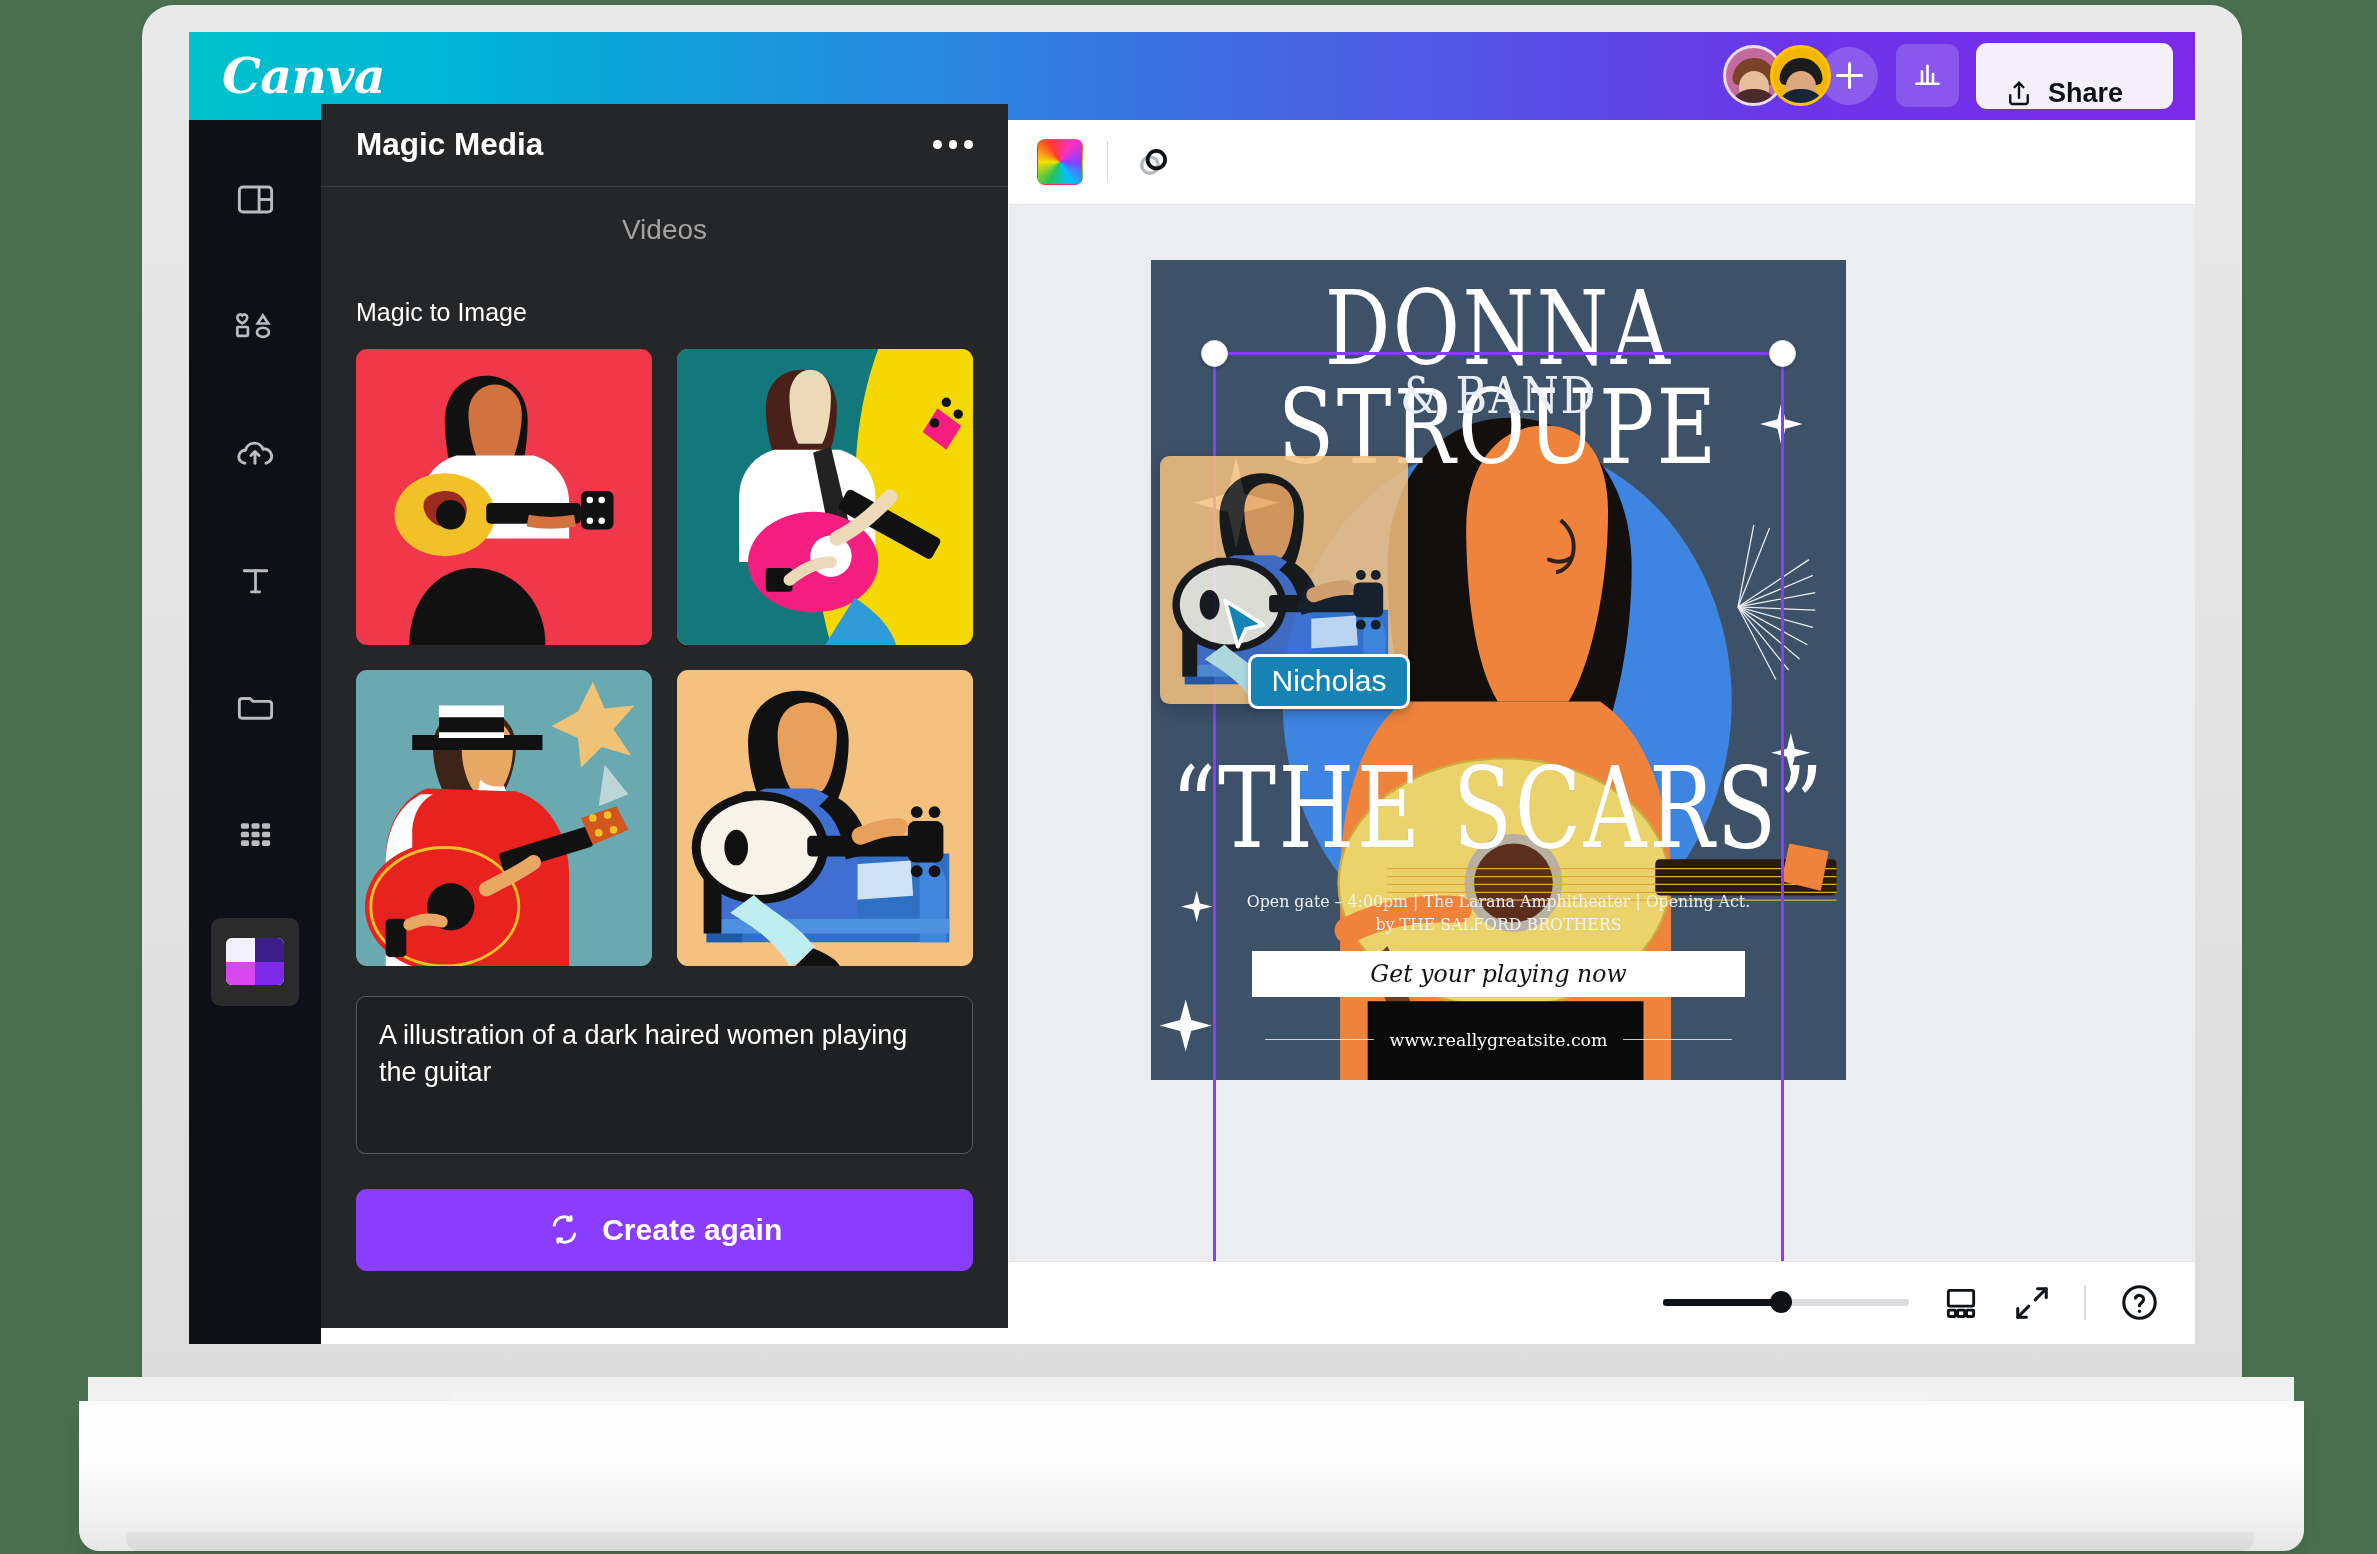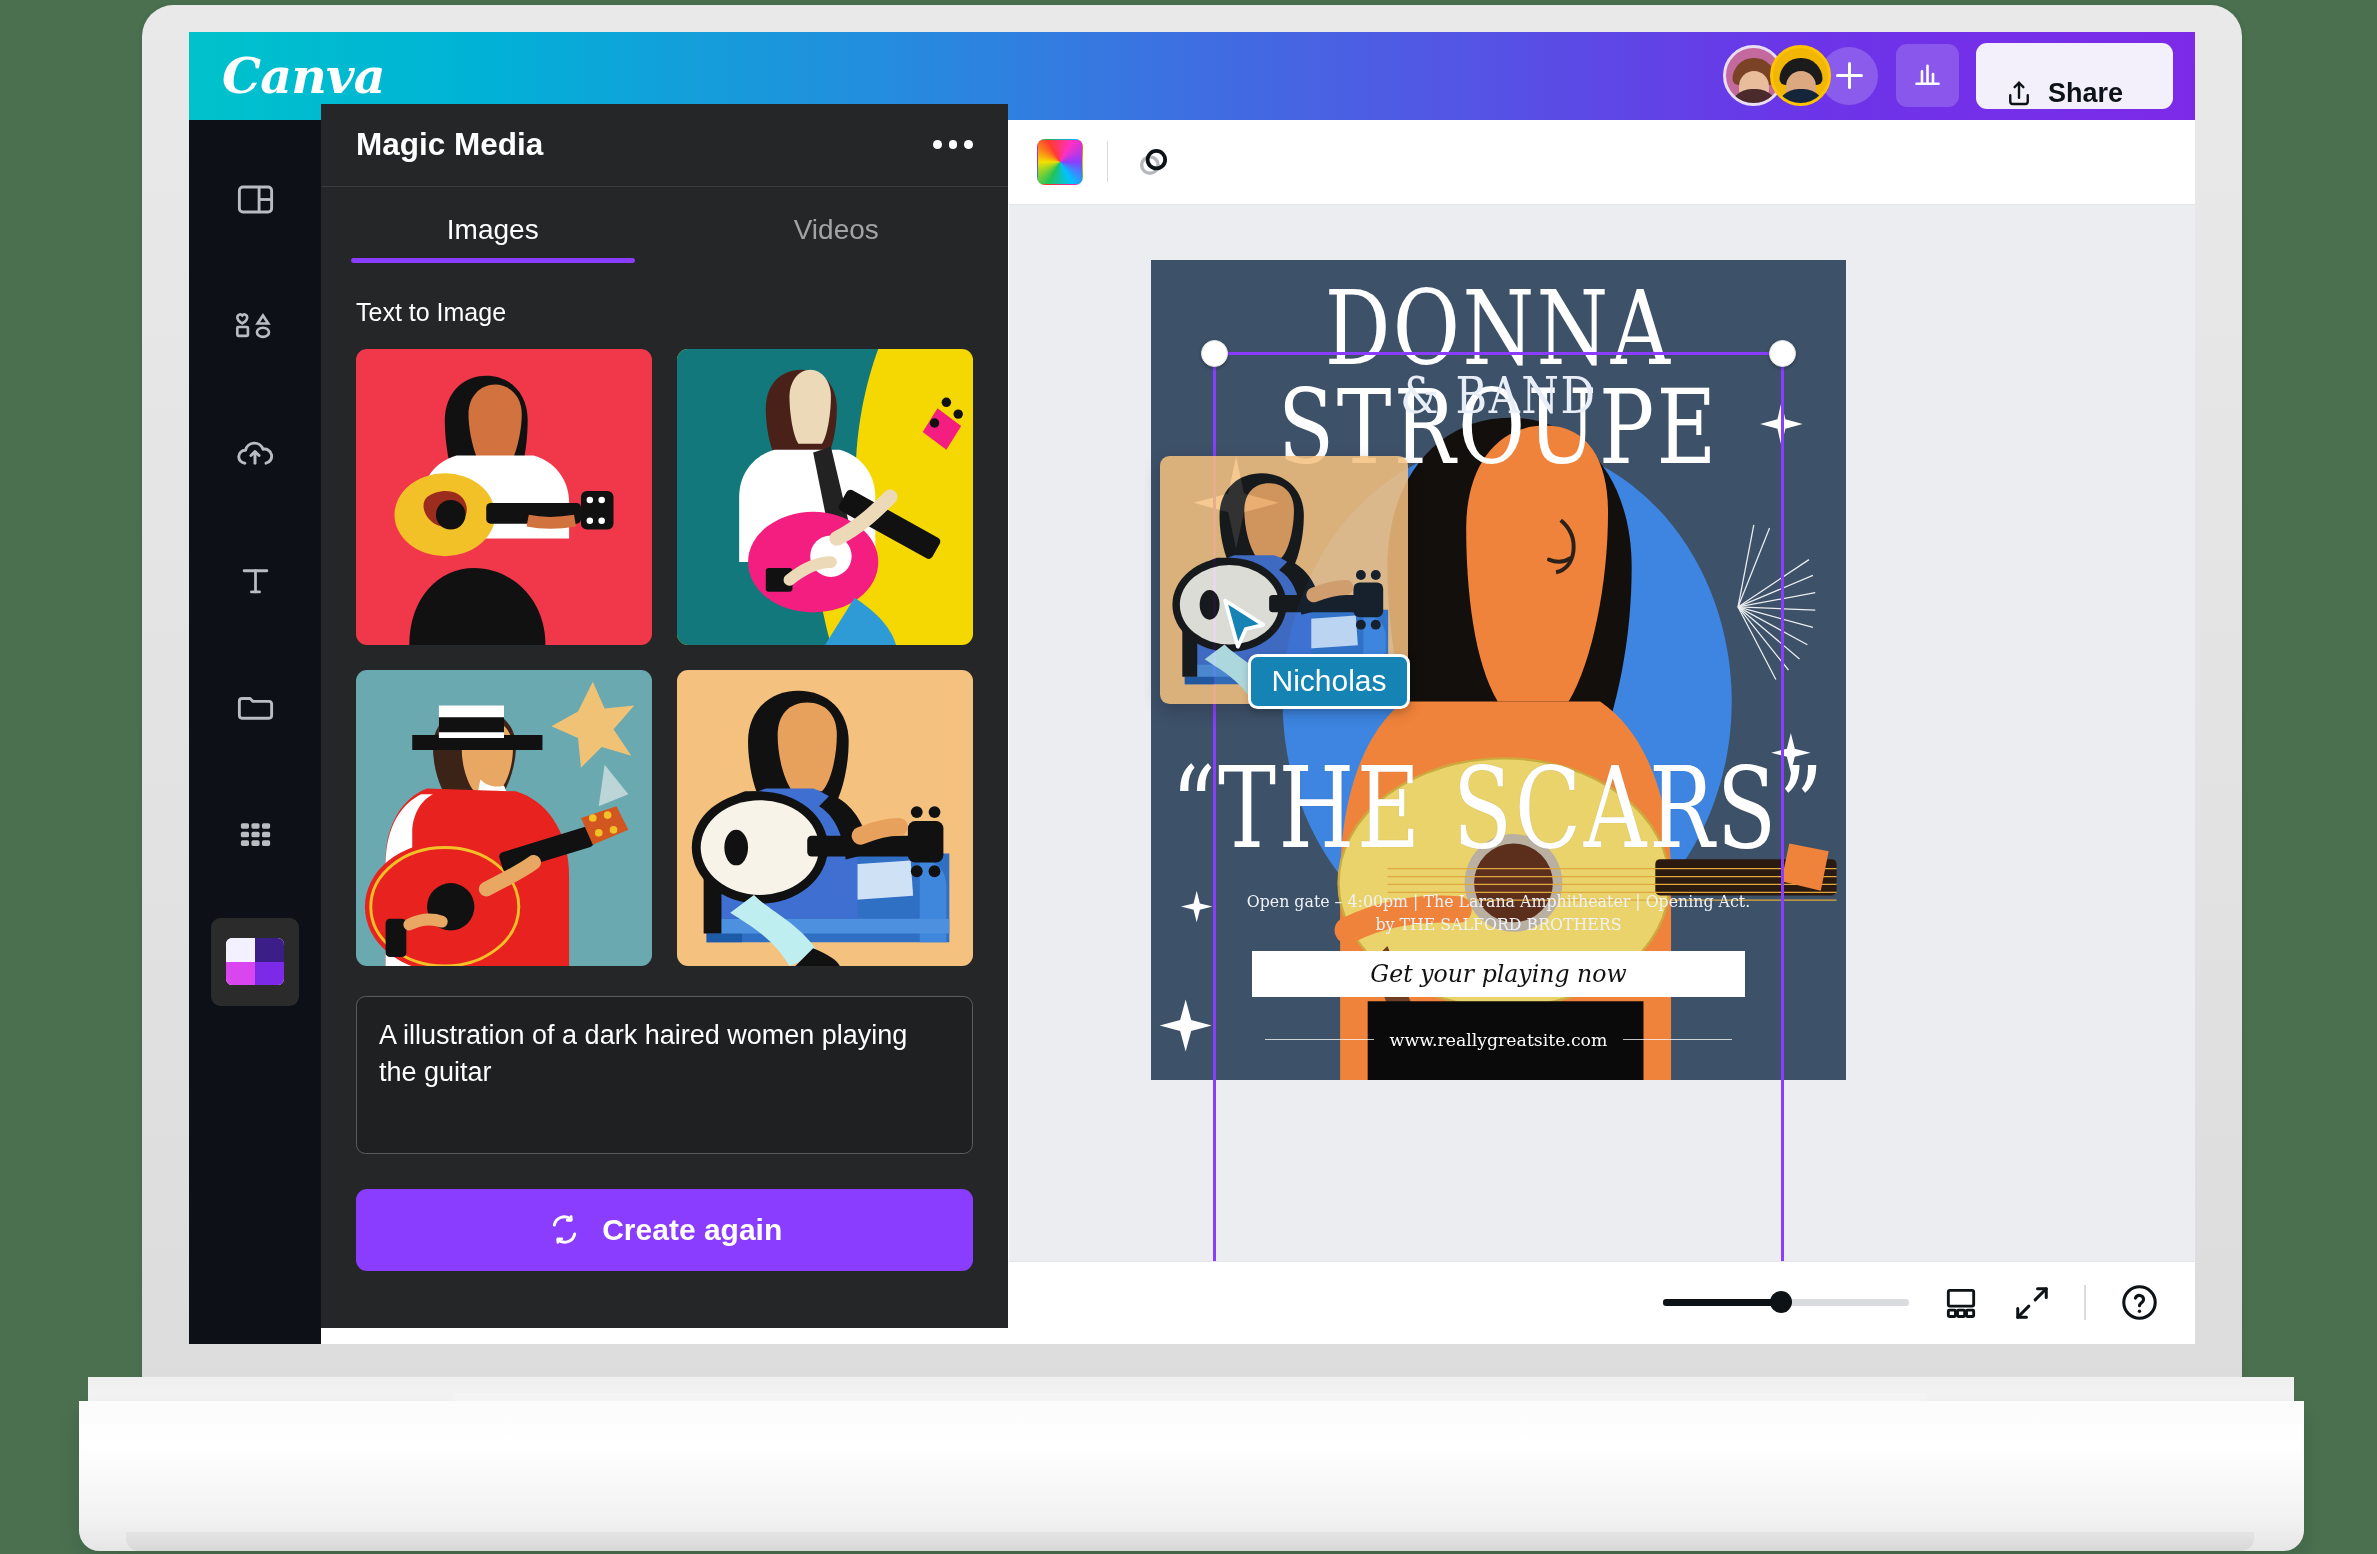--- a/index.html
+++ b/index.html
@@ -424,25 +424,24 @@
       <div class="panel-head">
         <div class="panel-title">Magic Media</div>
         <div class="dots">
           <i></i>
           <i></i>
           <i></i>
         </div>
       </div>
 
       <div class="tabs">
-        <div class="tab active">Images</div>
         <div class="tab">Videos</div>
       </div>
 
-      <div class="section-label">Text to Image</div>
+      <div class="section-label">Magic to Image</div>
 
       <div class="thumb-grid">
 
         <div class="thumb">
           <svg viewBox="0 0 100 100" preserveAspectRatio="xMidYMid slice">
             <rect width="100" height="100" fill="#f0384a"></rect>
             <path d="M18 100c0-16 10-26 22-26s24 10 24 26z" fill="#111"></path>
             <path d="M30 24c0-9 6-15 14-15s14 6 14 15c0 9-2 20-5 24H35c-3-5-5-15-5-24z" fill="#111"></path>
             <path d="M38 22c0-6 4-10 9-10s9 4 9 10-2 14-4 17h-10c-2-3-4-11-4-17z" fill="#d2723f"></path>
             <path d="M34 36c-7 2-12 8-12 16v12h50V52c0-8-5-14-12-16z" fill="#fff"></path>

